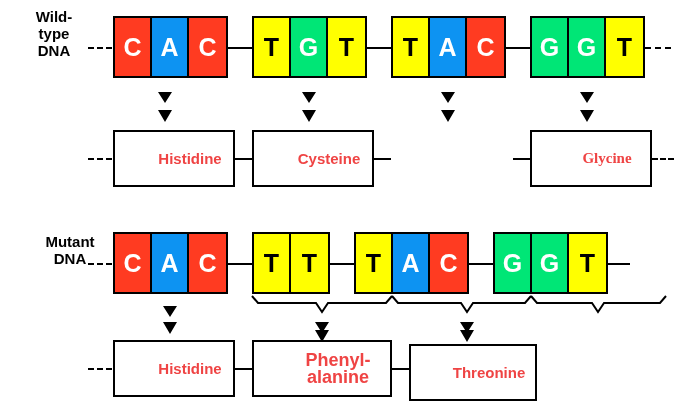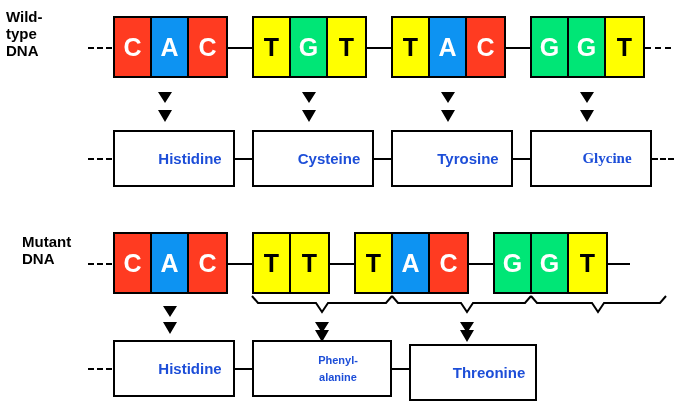--- a/index.html
+++ b/index.html
@@ -12,20 +12,21 @@
   }
   #stage{position:absolute;left:0;top:0;width:683px;height:413px;}
 
   
   .rowlabel{
     position:absolute;
     font-weight:bold;
     font-size:15px;
     line-height:17px;
     color:#000;
+    text-align:center;
     white-space:pre-line;
   }
 
   
   .codon{
     position:absolute;
     display:flex;
     border:2px solid #000;
     box-sizing:border-box;
     height:62px;
@@ -52,21 +53,21 @@
     border:2px solid #000;
     background:#ffffff;
     box-sizing:border-box;
     display:flex;
     align-items:center;
     justify-content:center;
     text-align:center;
     font-weight:bold;
     font-size:15px;
     line-height:17px;
-    color:#1d4ed8;
+    color:#ef4444;
     white-space:pre-line;
     height:57px;
     padding-left:32px;
   }
 
   
   .hconn{position:absolute;height:0;border-top:2px solid #000;}
   .dotconn{
     position:absolute;height:0;
     border-top:2px dashed #000;
@@ -117,21 +118,20 @@
   <div class="dotconn" style="left:645px;top:47px;width:26px;"></div>
 
   <div class="dotconn" style="left:88px;top:158px;width:24px;"></div>
 
   <div class="aabox" style="left:113px;top:130px;width:122px;">Histidine</div>
   <div class="hconn" style="left:235px;top:158px;width:17px;"></div>
 
   <div class="aabox" style="left:252px;top:130px;width:122px;text-align:center;">Cysteine</div>
   <div class="hconn" style="left:374px;top:158px;width:17px;"></div>
 
-  <div class="aabox" style="left:391px;top:130px;width:122px;">Tyrosine</div>
   <div class="hconn" style="left:513px;top:158px;width:17px;"></div>
 
   <div class="aabox" style="left:530px;top:130px;width:122px;font-family:Liberation Serif, serif;">Glycine</div>
   <div class="dotconn" style="left:652px;top:158px;width:22px;"></div>
 
   <div class="rowlabel" style="left:22px;top:233px;width:96px;">Mutant
 DNA</div>
 
   <div class="dotconn" style="left:88px;top:263px;width:24px;"></div>
 
@@ -164,21 +164,21 @@
     <div class="base b-T">T</div>
   </div>
 
   <div class="hconn" style="left:608px;top:263px;width:22px;"></div>
 
   <div class="dotconn" style="left:88px;top:368px;width:24px;"></div>
 
   <div class="aabox" style="left:113px;top:340px;width:122px;">Histidine</div>
   <div class="hconn" style="left:235px;top:368px;width:17px;"></div>
 
-  <div class="aabox" style="left:252px;top:340px;width:140px;font-size:11px;">Phenyl-
+  <div class="aabox" style="left:252px;top:340px;width:140px;font-size:18px;">Phenyl-
 alanine</div>
   <div class="hconn" style="left:392px;top:368px;width:17px;"></div>
 
   <div class="aabox" style="left:409px;top:344px;width:128px;">Threonine</div>
 
   <svg class="overlay" viewBox="0 0 683 413">
     <g fill="#000" stroke="none">
 
       <g>
         <path d="M165,80 L165,96 M158,92 L165,103 L172,92 Z"></path>

